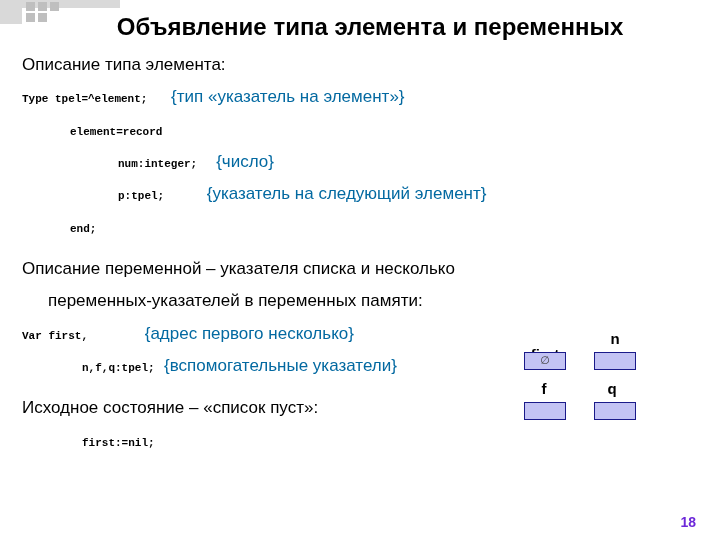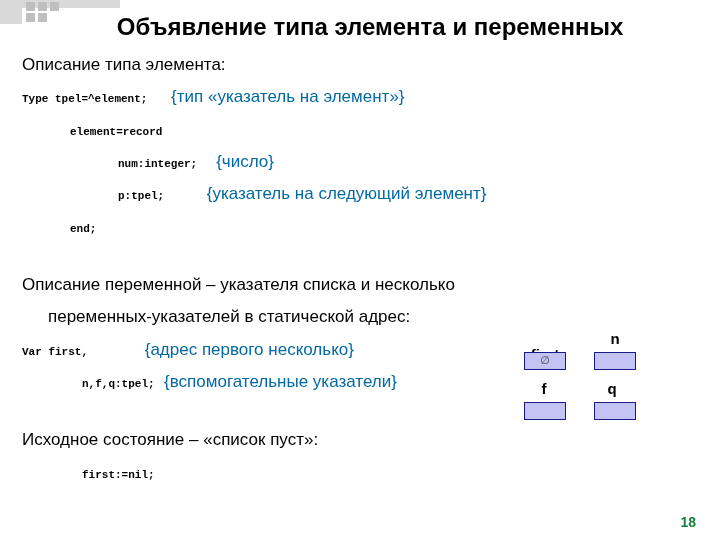--- a/index.html
+++ b/index.html
@@ -52,21 +52,21 @@
     font-size: 17px;
     color: #000;
     line-height: 1.55;
   }
   .content p { margin-bottom: 6px; }
   .code { font-family: "Courier New", monospace; font-weight: bold; font-size: 11px; }
   .cm { color: #0369a1; font-family: Arial, sans-serif; font-weight: normal; }
   .ind1 { margin-left: 48px; }
   .ind2 { margin-left: 96px; }
   .ind3 { margin-left: 60px; }
-  .block2 { margin-top: 32px; }
+  .block2 { margin-top: 16px; }
   .hang { padding-left: 26px; }
   .diagram {
     position: absolute;
     top: 330px; left: 520px;
     width: 190px;
     font-family: Arial, sans-serif;
     font-size: 15px;
     font-weight: bold;
     color: #000;
   }
@@ -83,21 +83,21 @@
     top: 1px; left: 0; right: 0;
     font-size: 11px;
     font-weight: normal;
     color: #444;
     text-align: center;
   }
   .page-num {
     position: absolute;
     bottom: 10px; right: 24px;
     font-size: 14px; font-weight: bold;
-    color: #15803d;
+    color: #6d28d9;
   }
 </style>
 </head>
 <body>
 
 <div class="deco">
   <div class="deco-top"></div>
   <div class="deco-left"></div>
   <div class="sq s1"></div>
   <div class="sq s2"></div>
@@ -124,21 +124,21 @@
   </p>
   <p class="ind2">
     <span class="code">p:tpel;</span>&nbsp;&nbsp;&nbsp;&nbsp;&nbsp;&nbsp;&nbsp;&nbsp;
     <span class="cm">{указатель на следующий элемент}</span>
   </p>
   <p class="ind1">
     <span class="code">end;</span>
   </p>
 
   <p class="block2">Описание переменной – указателя  списка  и несколько</p>
-  <p class="hang">переменных-указателей в статической адрес:</p>
+  <p class="hang">переменных-указателей в переменных памяти:</p>
   <p>
     <span class="code">Var first,</span>&nbsp;&nbsp;&nbsp;&nbsp;&nbsp;&nbsp;&nbsp;&nbsp;&nbsp;&nbsp;&nbsp;
     <span class="cm">{адрес первого несколько}</span>
   </p>
   <p class="ind3">
     <span class="code">n,f,q:tpel;</span>&nbsp;
     <span class="cm">{вспомогательные указатели}</span>
   </p>
 
   <p class="block2">Исходное состояние – «список пуст»:</p>

